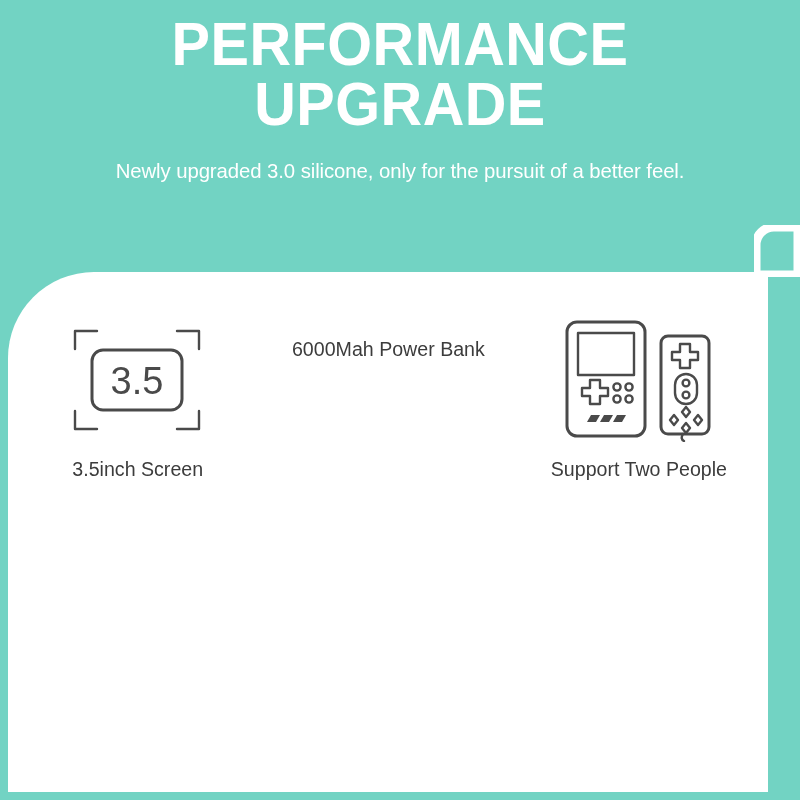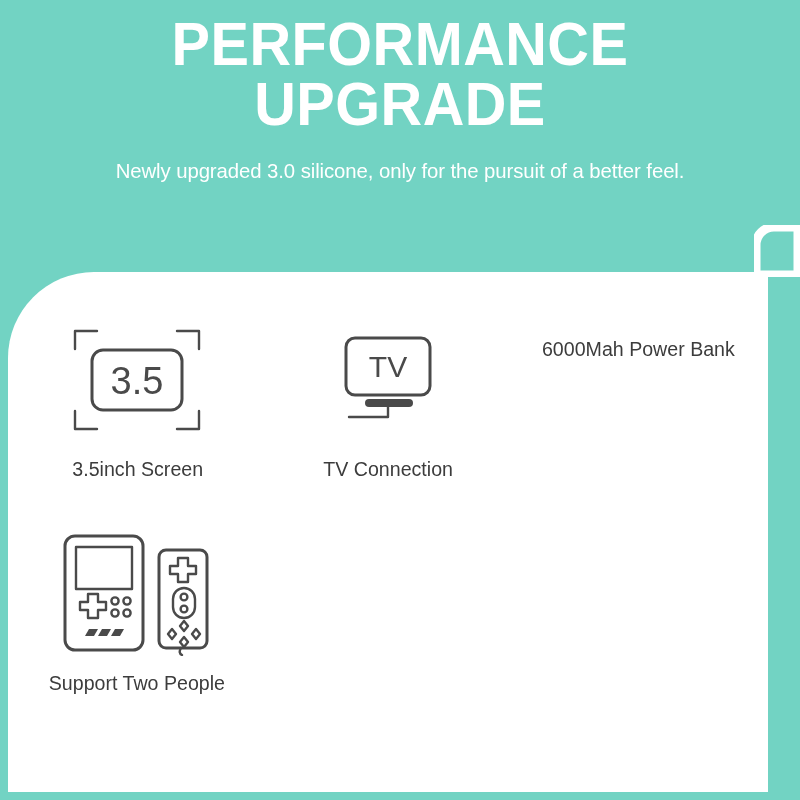--- a/index.html
+++ b/index.html
@@ -140,33 +140,20 @@
 
             <rect class="st" x="25" y="27" width="90" height="60" rx="11"></rect>
             <text class="glyph" x="70" y="71" font-size="38" text-anchor="middle">3.5</text>
           </svg>
         </div>
         <div class="feature-label">3.5inch Screen</div>
       </div>
 
 
 
-      <div class="feature">
-        <div class="icon-box">
-          <svg width="126" height="108" viewBox="0 0 126 108">
-            <rect class="st" x="21" y="12" width="84" height="57" rx="9"></rect>
-            <text class="glyph" x="63" y="51" font-size="30" text-anchor="middle">TV</text>
-
-            <rect class="fl" x="40" y="73" width="48" height="8" rx="4"></rect>
-
-            <path class="st-thin" d="M63 81 V91 H24"></path>
-          </svg>
-        </div>
-        <div class="feature-label">TV Connection</div>
-      </div>
 
       <div class="feature">
         <div class="feature-label">6000Mah Power Bank</div>
       </div>
 
       <div class="feature">
         <div class="icon-box">
           <svg width="168" height="124" viewBox="0 0 168 124">
 
             <rect class="st" x="12" y="4" width="78" height="114" rx="10"></rect>

